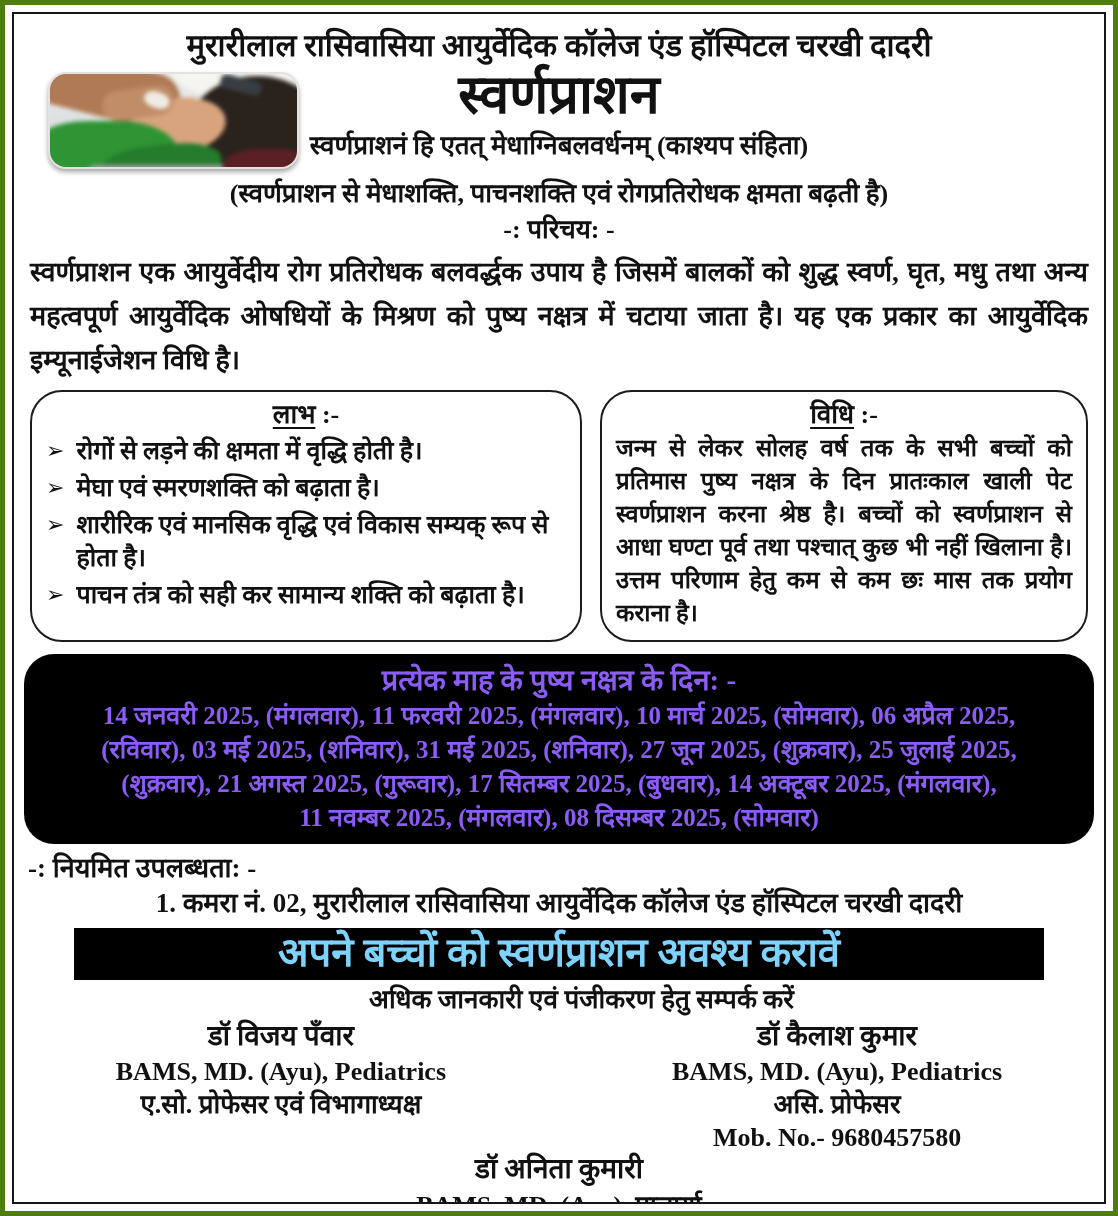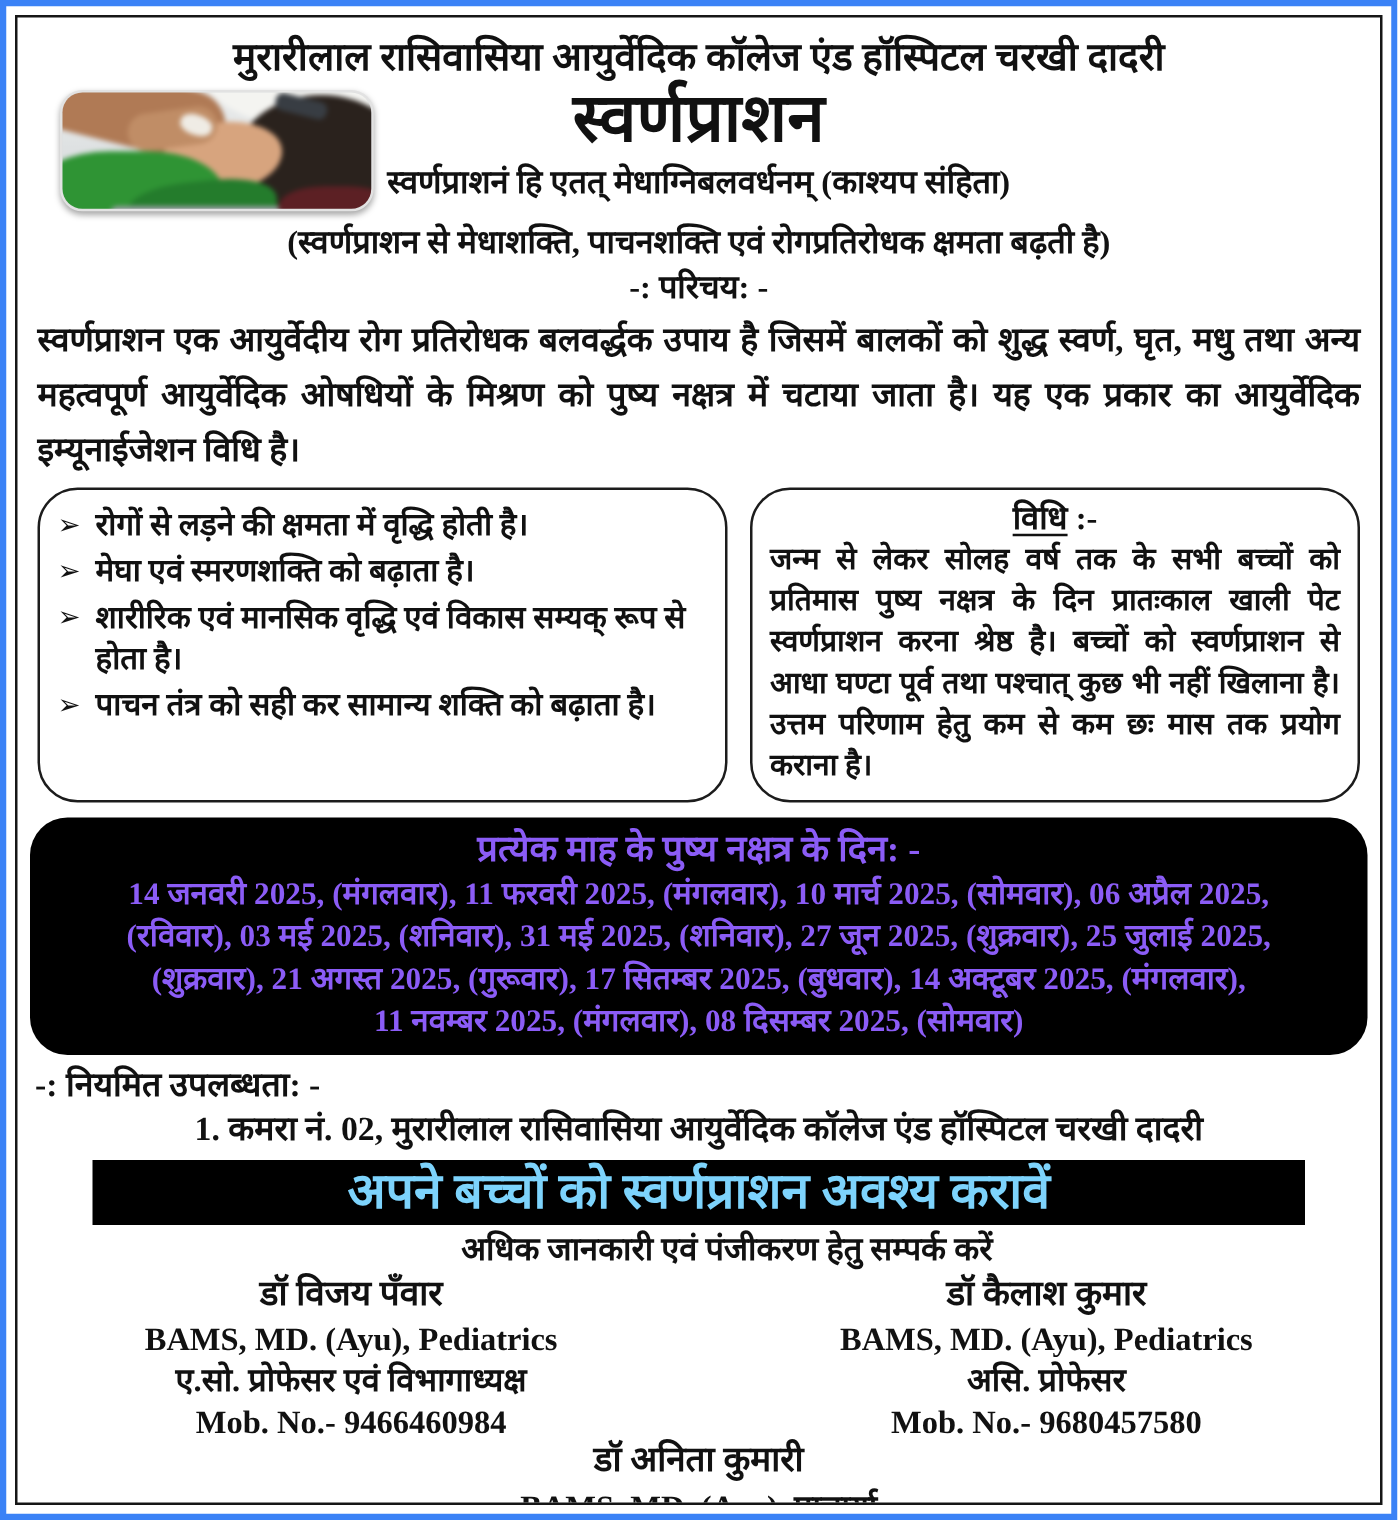--- a/index.html
+++ b/index.html
@@ -4,21 +4,21 @@
 <style>
   html,body { margin:0; padding:0; background:#ffffff; }
   body {
     width:1118px; height:1216px;
     font-family:"Liberation Serif","DejaVu Serif",serif;
     color:#111;
   }
   .page {
     position:relative; width:1118px; height:1216px;
     box-sizing:border-box; background:#fff;
-    border:5px solid #3b82f6;
+    border:5px solid #4d7c0f;
   }
   .frame {
     position:absolute; top:7px; left:7px; right:7px; bottom:7px;
     border:2px solid #161616; overflow:hidden; background:#fff;
   }
   .college-name {
     margin-top:12px; text-align:center;
     font-size:31px; line-height:40px; font-weight:bold;
   }
   .main-title {
@@ -120,20 +120,21 @@
 
     <div class="main-title">स्वर्णप्राशन</div>
     <div class="sanskrit">स्वर्णप्राशनं हि एतत् मेधाग्निबलवर्धनम् (काश्यप संहिता)</div>
     <div class="subtitle">(स्वर्णप्राशन से मेधाशक्ति, पाचनशक्ति एवं रोगप्रतिरोधक क्षमता बढ़ती है)</div>
 
     <div class="intro-heading">-: परिचय: -</div>
     <div class="intro-text">स्वर्णप्राशन एक आयुर्वेदीय रोग प्रतिरोधक बलवर्द्धक उपाय है जिसमें बालकों को शुद्ध स्वर्ण, घृत, मधु तथा अन्य महत्वपूर्ण आयुर्वेदिक ओषधियों के मिश्रण को पुष्य नक्षत्र में चटाया जाता है। यह एक प्रकार का आयुर्वेदिक इम्यूनाईजेशन विधि है।</div>
 
     <div class="boxes">
       <div class="box box-benefits">
+        <div class="box-heading"><span class="u">लाभ</span><span> :-</span></div>
         <div class="benefit-item">
           <span class="arrow-bullet">➢</span>
           <span>रोगों से लड़ने की क्षमता में वृद्धि होती है।</span>
         </div>
         <div class="benefit-item">
           <span class="arrow-bullet">➢</span>
           <span>मेघा एवं स्मरणशक्ति को बढ़ाता है।</span>
         </div>
         <div class="benefit-item">
           <span class="arrow-bullet">➢</span>
@@ -164,21 +165,20 @@
 
     <div class="banner">अपने बच्चों को स्वर्णप्राशन अवश्य करावें</div>
 
     <div class="contact-heading">अधिक जानकारी एवं पंजीकरण हेतु सम्पर्क करें</div>
 
     <div class="contact-cols">
       <div class="doctor-col">
         <div class="doc-name">डॉ विजय पँवार</div>
         <div class="doc-line">BAMS, MD. (Ayu), Pediatrics</div>
         <div class="doc-line">ए.सो. प्रोफेसर एवं विभागाध्यक्ष</div>
-        <div class="doc-line">Mob. No.- 9466460984</div>
       </div>
       <div class="doctor-col">
         <div class="doc-name">डॉ कैलाश कुमार</div>
         <div class="doc-line">BAMS, MD. (Ayu), Pediatrics</div>
         <div class="doc-line">असि. प्रोफेसर</div>
         <div class="doc-line">Mob. No.- 9680457580</div>
       </div>
     </div>
 
     <div class="doctor-center">

